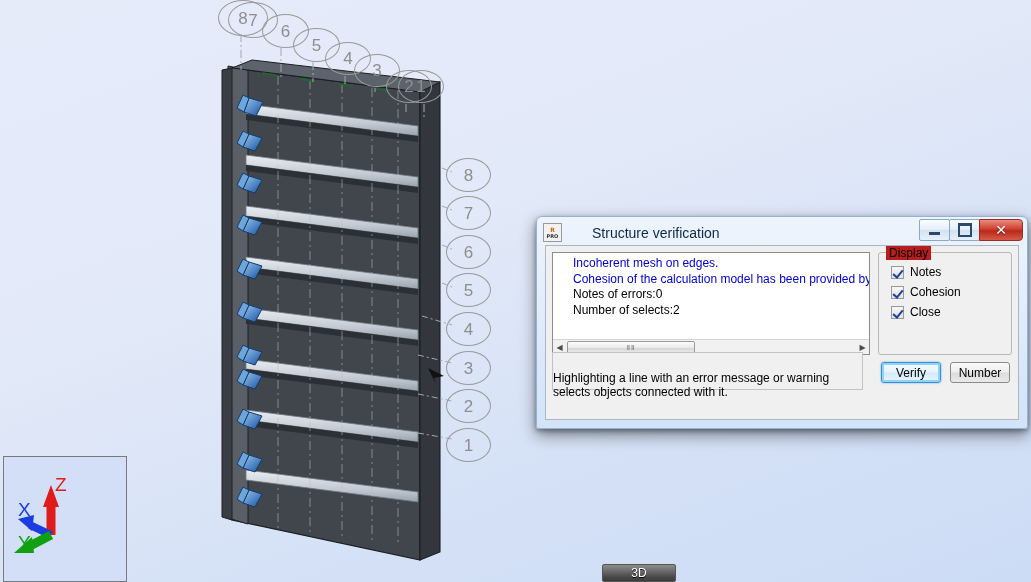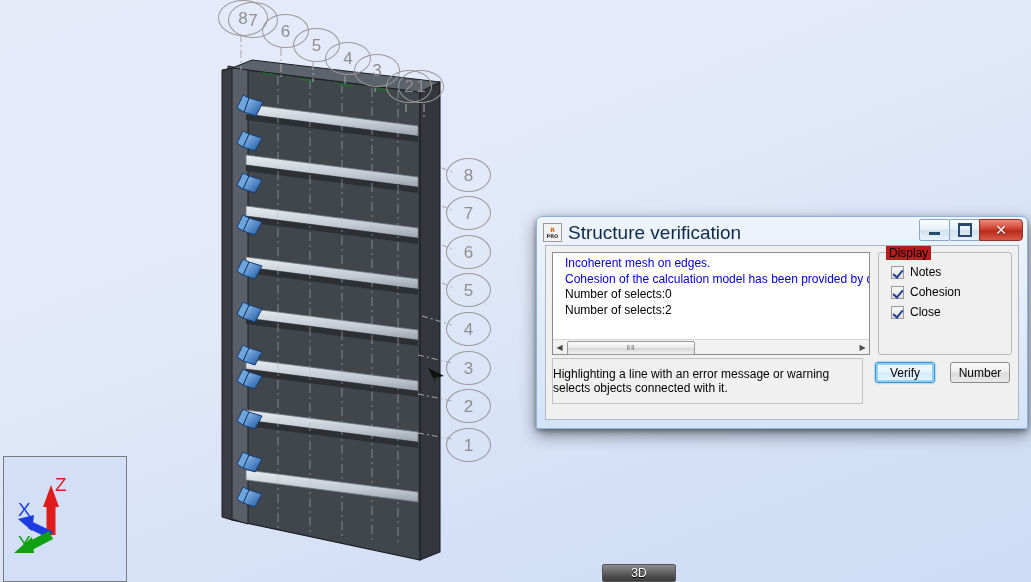--- a/index.html
+++ b/index.html
@@ -64,21 +64,21 @@
   }
   #titlebar{height:25px;display:flex;align-items:center;position:relative;}
   #appicon{
     width:17px;height:17px;margin-left:3px;margin-right:6px;
     background:#f2f2f2;border:1px solid #9a9a9a;
     display:flex;flex-direction:column;align-items:center;justify-content:center;
     font-size:6px;line-height:6px;font-weight:bold;color:#d8620b;
     font-family:"DejaVu Sans", sans-serif;
   }
   #appicon .p{color:#333;font-size:5px;}
-  #dlgtitle{font-size:19px;color:#0c2a47;}
+  #dlgtitle{font-size:14px;color:#0c2a47;margin-left:24px;}
   #wbtns{position:absolute;right:1px;top:-1px;display:flex;}
   .wb{
     width:29px;height:20px;border:1px solid #8aa8c6;margin-left:-1px;
     background:linear-gradient(180deg,#fbfdff 0%,#e5eef8 48%,#d3e1f1 52%,#e8f1fb 100%);
     display:flex;align-items:center;justify-content:center;
     border-radius:2px;
   }
   .wb.close{
     width:42px;
     background:linear-gradient(180deg,#e98b7d 0%,#cf4030 45%,#b62a1c 55%,#d85a47 100%);
@@ -94,21 +94,21 @@
     background:#f0f0f0;border:1px solid #a9b8c9;
     box-sizing:border-box;padding:6px;
   }
   #row1{display:flex;gap:8px;}
 
   
   #msgwrap{
     width:318px;height:103px;background:#fff;border:1px solid #8c8c8c;
     box-sizing:border-box;display:flex;flex-direction:column;
   }
-  #msglist{flex:1;overflow:hidden;padding:3px 0 0 12px;}
+  #msglist{flex:1;overflow:hidden;padding:3px 0 0 20px;}
   .msg{font-size:12px;line-height:15.5px;white-space:nowrap;}
   .msg.blue{color:#0000d0;}
   .msg.black{color:#000;}
   #hscroll{
     height:14px;border-top:1px solid #d4d4d4;background:#f1f1f1;
     display:flex;align-items:center;
   }
   .sbtn{width:13px;height:13px;display:flex;align-items:center;justify-content:center;
     color:#4c4c4c;font-size:8px;font-family:"DejaVu Sans",sans-serif;}
   #strack{flex:1;height:13px;position:relative;background:#f1f1f1;}
@@ -135,40 +135,40 @@
     background:linear-gradient(180deg,#f6f6f6,#e2e2e2);
     border:1px solid #9a9a9a;position:relative;
   }
   .box.on::after{
     content:"";position:absolute;left:3px;top:1px;width:4px;height:8px;
     border:solid #20409a;border-width:0 2px 2px 0;transform:rotate(40deg);
   }
   .chk span{font-size:12px;}
 
   
-  #btns{position:absolute;right:8px;top:116px;display:flex;gap:15px;margin-left:40px;}
+  #btns{position:absolute;right:8px;top:116px;display:flex;gap:9px;margin-left:40px;}
   .btn{
     width:60px;height:21px;font-size:12px;box-sizing:border-box;
     display:flex;align-items:center;justify-content:center;
     border-radius:3px;
     background:linear-gradient(180deg,#fafafa 0%,#eeeeee 48%,#dcdcdc 52%,#eaeaea 100%);
     border:1px solid #8b8b8b;color:#000;
   }
   .btn.focus{
     border:1px solid #3c8fd6;
     box-shadow:0 0 0 2px #8fd3f5 inset, 0 0 2px #4aa8e0;
     background:linear-gradient(180deg,#f6fbff 0%,#e6f3fd 48%,#d3eafb 52%,#e9f5fe 100%);
   }
 
   
   #hint{
-    position:absolute;left:6px;right:6px;top:112px;height:46px;
+    position:absolute;left:6px;right:6px;top:106px;height:38px;
     border:1px solid #c3c3c3;background:#f0f0f0;box-sizing:border-box;
     display:flex;align-items:flex-start;justify-content:center;
-    padding-top:8px;font-size:12px;color:#000;
+    padding-top:18px;font-size:12px;color:#000;
   }
 </style>
 </head>
 <body>
 
 <div id="viewport">
 
   <svg width="1031" height="582" style="position:absolute;left:0;top:0;">
     <defs>
       <linearGradient id="slabG" x1="0" y1="0" x2="1" y2="0">
@@ -376,21 +376,21 @@
   </div>
 
   <div id="dlgbody">
 
     <div id="row1">
 
       <div id="msgwrap">
         <div id="msglist">
           <div class="msg blue">Incoherent mesh on edges.</div>
           <div class="msg blue">Cohesion of the calculation model has been provided by definition </div>
-          <div class="msg black">Number of selects:0</div>
+          <div class="msg black">Notes of errors:0</div>
           <div class="msg black">Number of selects:2</div>
         </div>
         <div id="hscroll">
           <div class="sbtn">◀</div>
           <div id="strack">
             <div id="sthumb">‖‖</div>
           </div>
           <div class="sbtn">▶</div>
         </div>
       </div>

